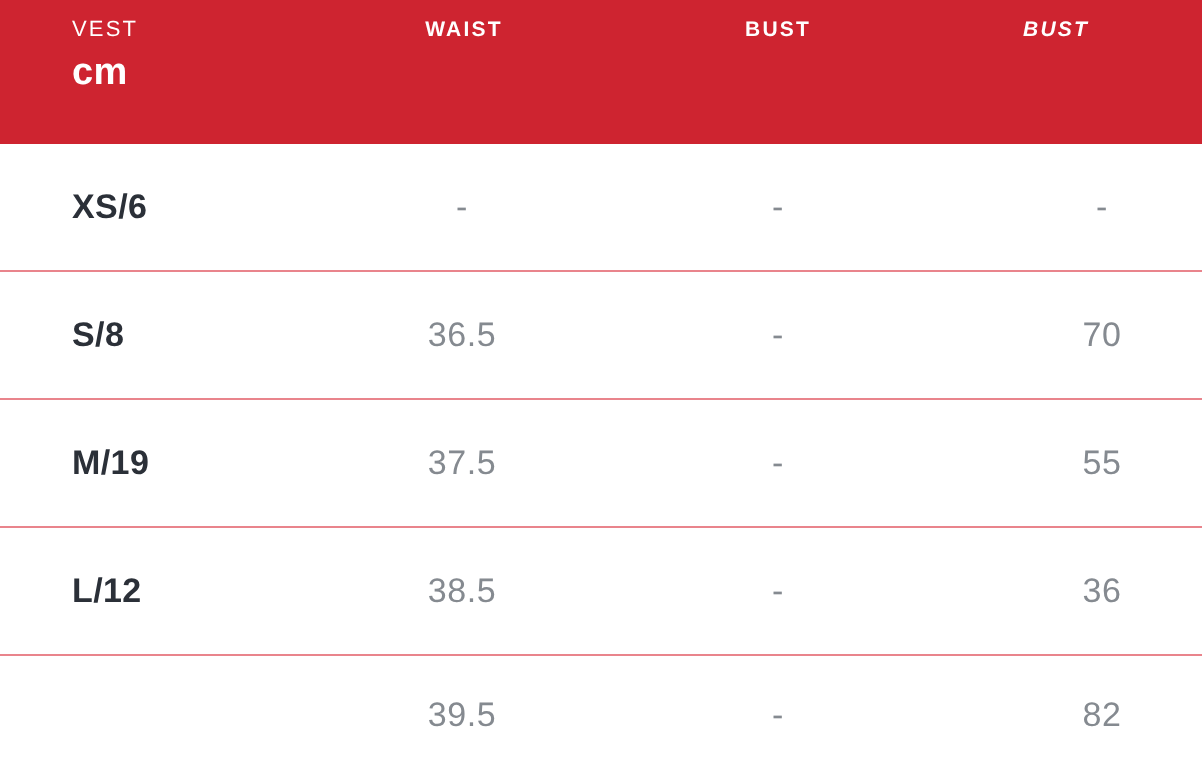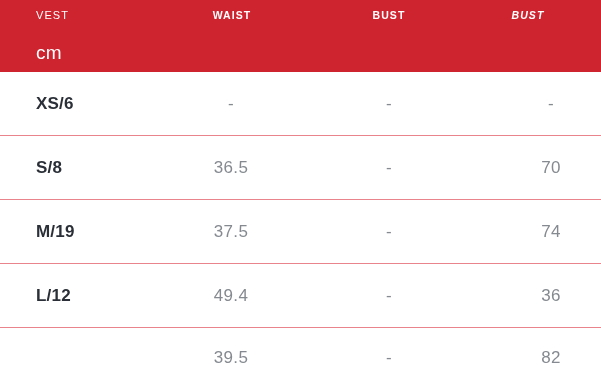--- a/index.html
+++ b/index.html
@@ -42,24 +42,24 @@
     font-weight: 400;
     letter-spacing: 1.1px;
     line-height: 14px;
     text-align: center;
   }
 
   .header-unit-value {
     display: block;
     color: #ffffff;
     font-size: 19px;
-    font-weight: 400;
+    font-weight: 700;
     line-height: 23px;
     letter-spacing: 0.2px;
-    margin-top: 19px;
+    margin-top: 3px;
   }
 
   .header-col {
     position: absolute;
     top: 8px;
     color: #ffffff;
     font-size: 10.5px;
     font-weight: 700;
     letter-spacing: 1.1px;
     line-height: 14px;
@@ -148,26 +148,26 @@
       <span class="cell cell-size">S/8</span>
       <span class="cell cell-value col-length">36.5</span>
       <span class="cell cell-value col-waist">-</span>
       <span class="cell cell-value col-bust">70</span>
     </div>
 
     <div class="chart-row">
       <span class="cell cell-size">M/19</span>
       <span class="cell cell-value col-length">37.5</span>
       <span class="cell cell-value col-waist">-</span>
-      <span class="cell cell-value col-bust">74</span>
+      <span class="cell cell-value col-bust">55</span>
     </div>
 
     <div class="chart-row">
       <span class="cell cell-size">L/12</span>
-      <span class="cell cell-value col-length">49.4</span>
+      <span class="cell cell-value col-length">38.5</span>
       <span class="cell cell-value col-waist">-</span>
       <span class="cell cell-value col-bust">36</span>
     </div>
 
     <div class="chart-row last-row">
       <span class="cell cell-value col-length">39.5</span>
       <span class="cell cell-value col-waist">-</span>
       <span class="cell cell-value col-bust">82</span>
     </div>
 

